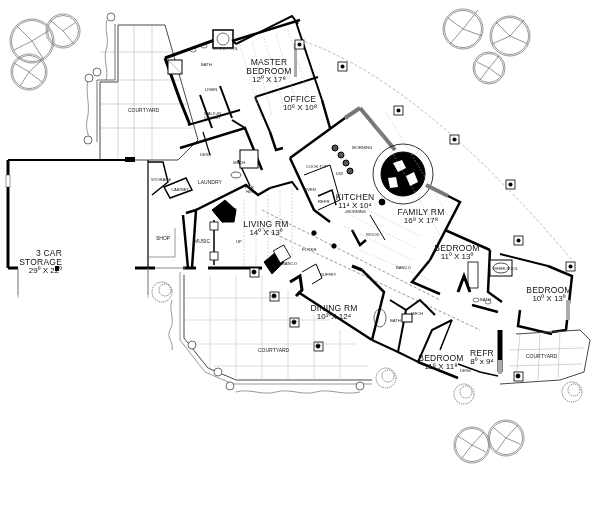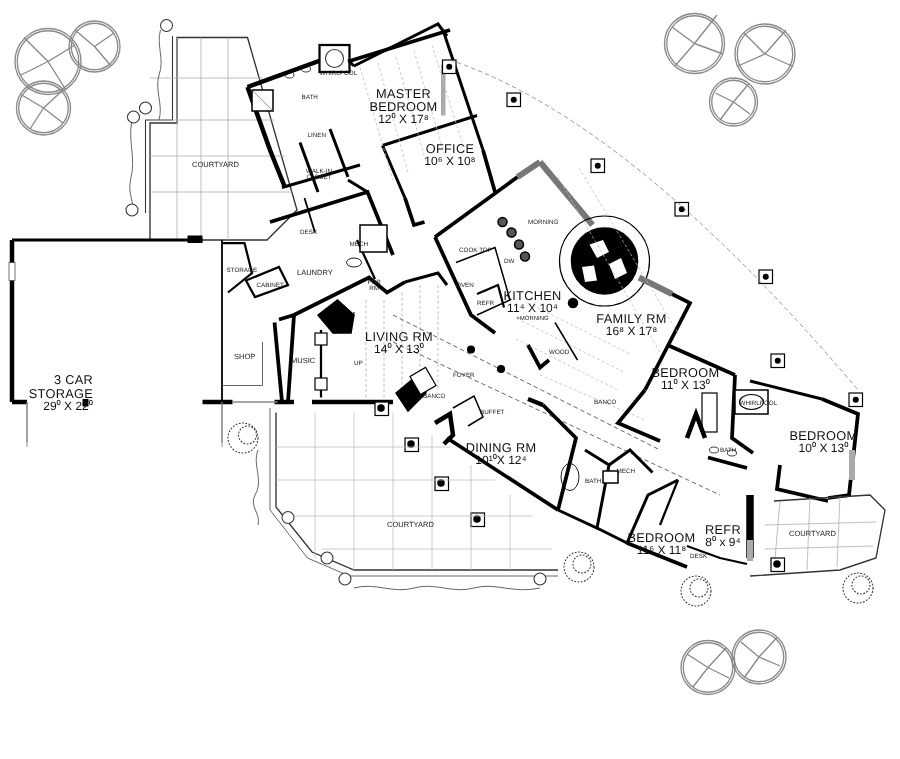--- a/index.html
+++ b/index.html
@@ -320,21 +320,21 @@
   <span class="room-note">+MORNING</span>
 </div>
 <div class="lbl" style="left:388px; top:208px; width:66px;">
   <span class="room-name">FAMILY RM</span>
   <span class="room-dim">16⁸ X 17⁸</span>
 </div>
 <div class="lbl" style="left:236px; top:220px; width:60px;">
   <span class="room-name">LIVING RM</span>
   <span class="room-dim">14⁰ X 13⁰</span>
 </div>
-<div class="lbl" style="left:302px; top:294px; width:64px;">
+<div class="lbl" style="left:302px; top:304px; width:64px;">
   <span class="room-name">DINING RM</span>
   <span class="room-dim">10¹⁰X 12⁴</span>
 </div>
 <div class="lbl" style="left:14px; top:231px; width:48px; text-align:right;margin-top:18px;">
   <span class="room-name" style="padding-left:5px;">3 CAR</span>
   <span class="room-name">STORAGE</span>
   <span class="room-dim">29⁰ X 22⁰</span>
 </div>
 <div class="lbl" style="left:432px; top:244px; width:50px;">
   <span class="room-name">BEDROOM</span>

